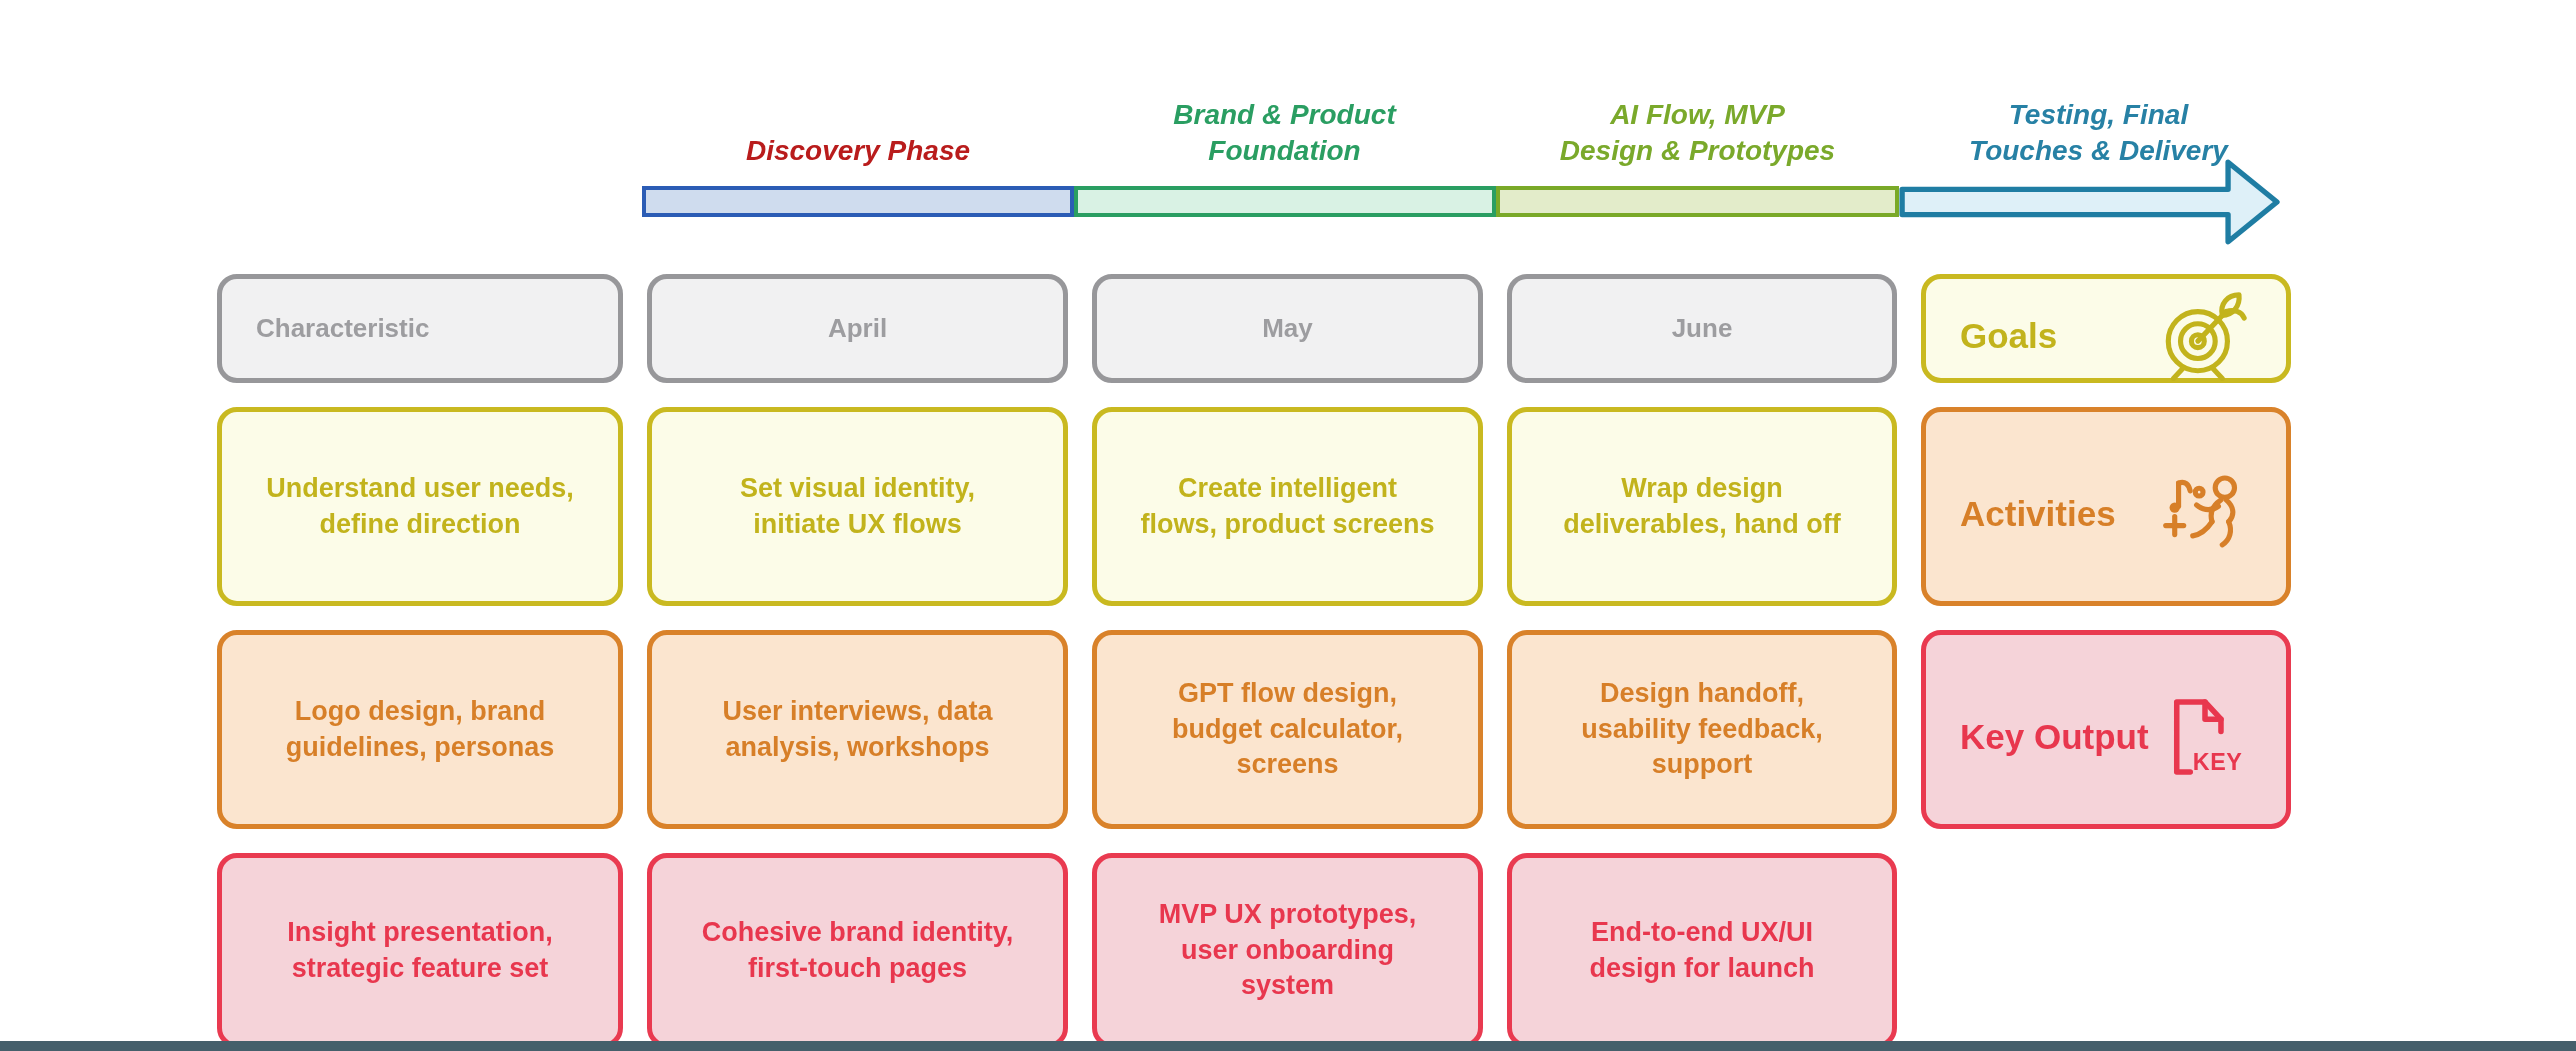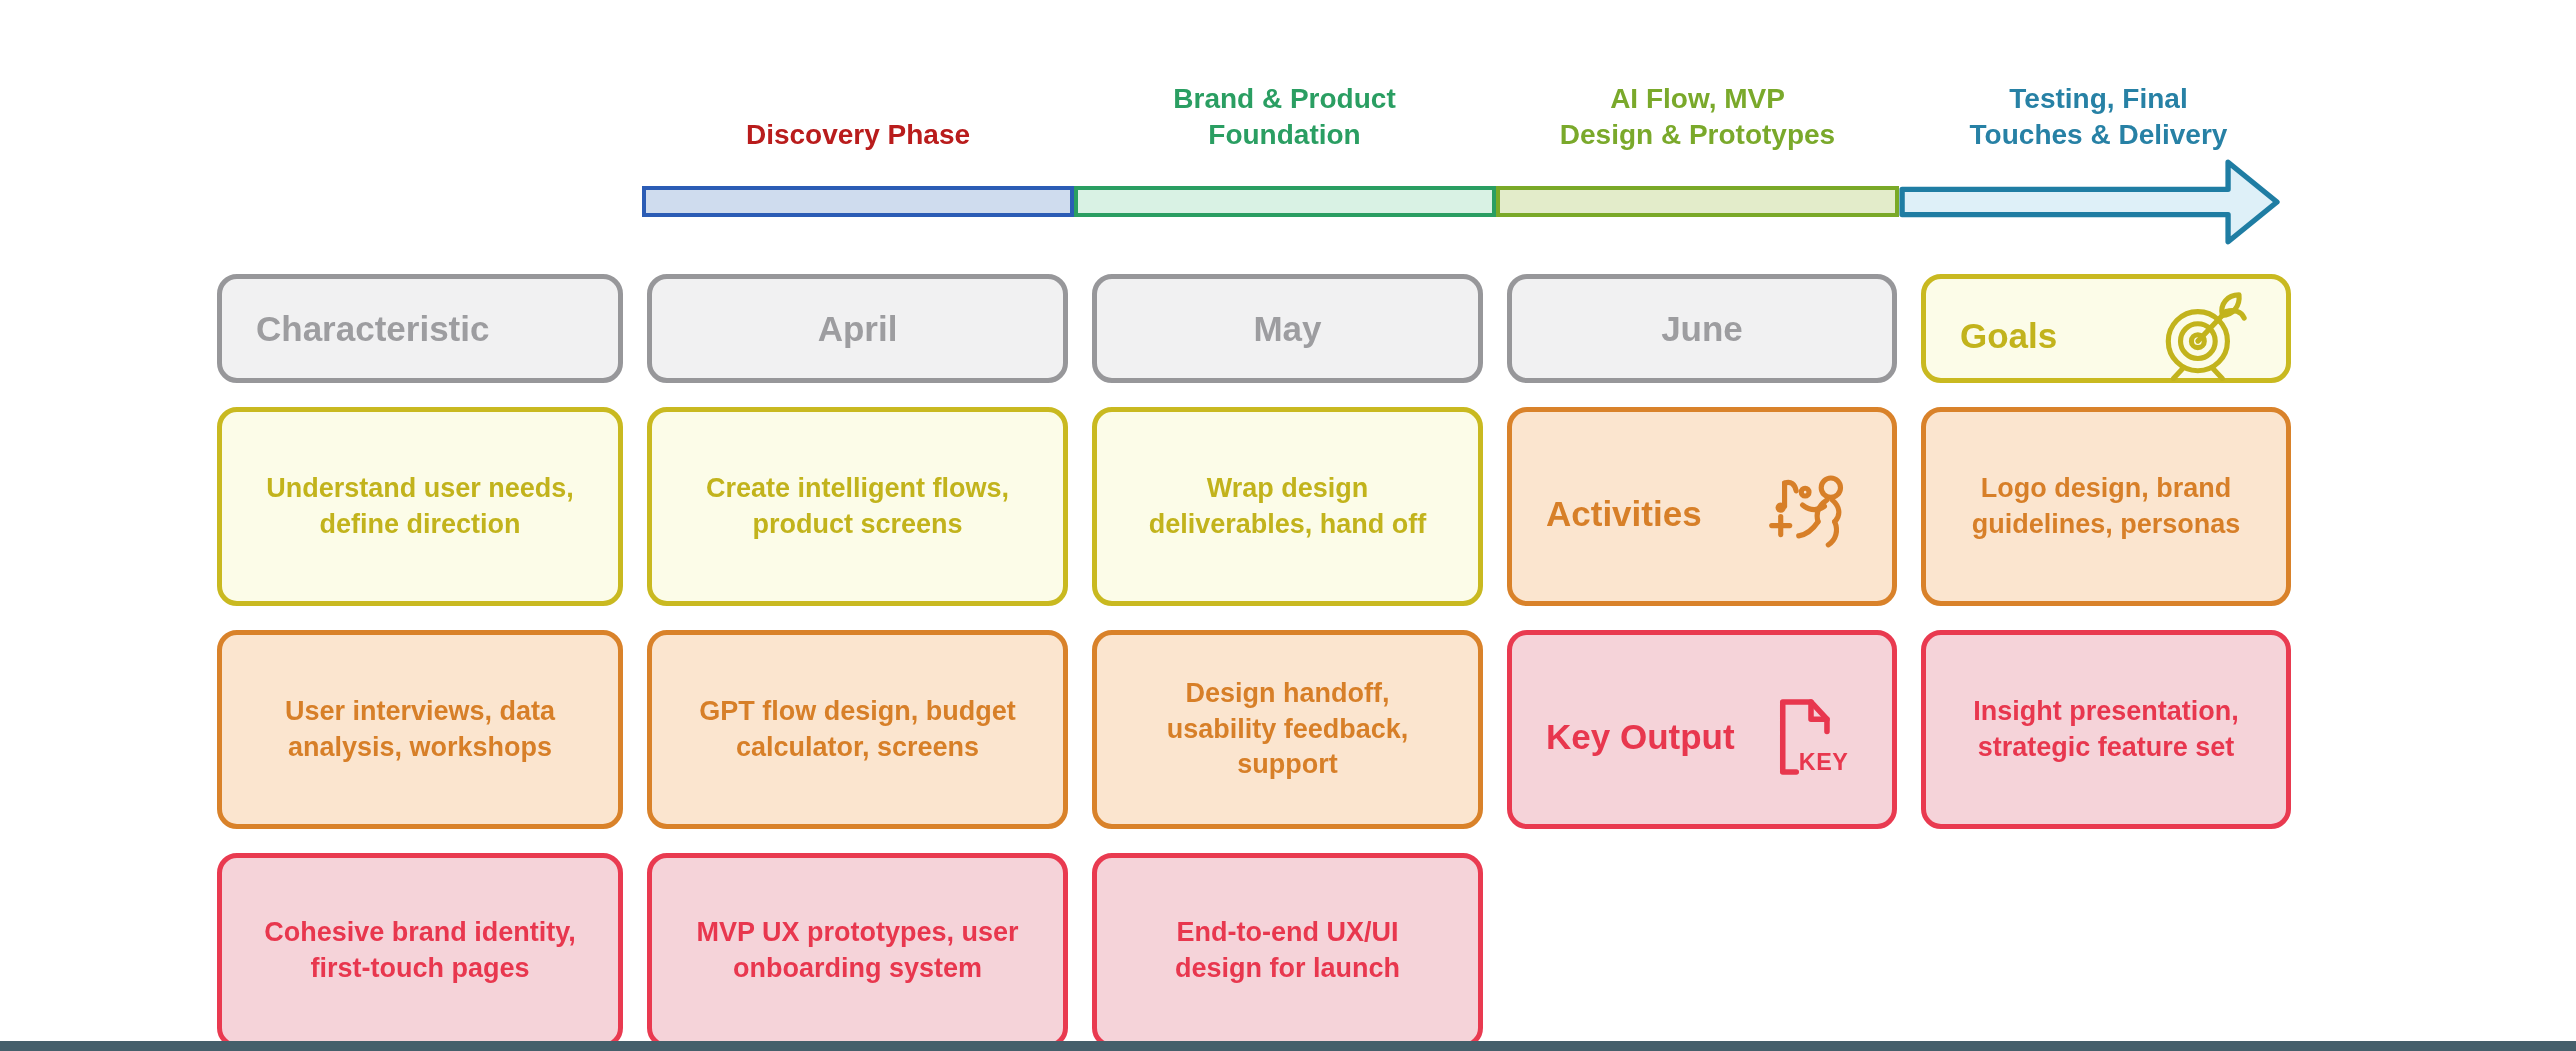--- a/index.html
+++ b/index.html
@@ -4,23 +4,23 @@
 <style>
   html,body{margin:0;padding:0;}
   body{
     width:2576px;height:1051px;position:relative;overflow:hidden;
     background:#ffffff;
     font-family:"Liberation Sans","DejaVu Sans",sans-serif;
   }
   
   .timeline{position:absolute;left:642px;top:69px;width:1664px;height:192px;}
   .phase-label{
-    position:absolute;top:0;height:84px;width:475px;
+    position:absolute;top:16px;height:84px;width:475px;
     display:flex;flex-direction:column;justify-content:flex-end;align-items:center;
-    text-align:center;font-size:28px;font-weight:700;line-height:1.28;
+    text-align:center;font-size:28px;font-weight:700;line-height:1.28;font-style:italic;
   }
   .phase-label span{display:block;}
   .p-blue{color:#b91c1c;}
   .p-green{color:#2a9e62;}
   .p-olive{color:#7aa92b;}
   .p-teal{color:#2781a5;}
   .bar-seg{position:absolute;top:117px;height:31px;box-sizing:border-box;border:4.6px solid;}
   .s-blue{border-color:#2b5cb5;background:#cfdcee;}
   .s-green{border-color:#2a9e62;background:#d9f2e4;}
   .s-olive{border-color:#7aa928;background:#e3ecca;}
@@ -32,21 +32,21 @@
     grid-template-columns:406px 421px 391px 390px 370px;
     grid-template-rows:109px 199px 199px 195px;
     column-gap:24px;row-gap:24px;
   }
   .box{
     border-radius:20px;box-sizing:border-box;
     display:flex;align-items:center;justify-content:center;
   }
   .header-box{
     border:5.4px solid #97979a;background:#f1f1f2;color:#9d9da0;
-    font-size:35px;font-weight:700;
+    font-size:26px;font-weight:700;
   }
   .header-box.first{justify-content:flex-start;padding-left:34px;}
   .label-box{
     border:5.4px solid;font-size:35px;font-weight:700;
     justify-content:space-between;padding:15px 38px 0 34px;
   }
   .cell{
     border:5.4px solid;font-size:27px;font-weight:700;
     text-align:center;padding:0 42px;line-height:1.33;
   }
@@ -116,20 +116,23 @@
       <path d="M84 119 L100 136"></path>
       <path d="M62 78 L106 32"></path>
       <path d="M100 38 C96 20 108 6 126 6 C128 24 116 38 100 38 Z"></path>
       <path d="M106 32 C118 28 130 32 134 42"></path>
     </svg>
   </div>
   <div class="box cell goals">
     <span>Understand user needs, define direction</span>
   </div>
   <div class="box cell goals">
+    <span>Set visual identity, initiate UX flows</span>
+  </div>
+  <div class="box cell goals">
     <span>Create intelligent flows, product screens</span>
   </div>
   <div class="box cell goals">
     <span>Wrap design deliverables, hand off</span>
   </div>
 
   <div class="box label-box activities">
     <span>Activities</span>
     <svg class="icon" width="90" height="90" viewBox="0 0 140 140" fill="none" stroke="#d77f28" stroke-width="8" stroke-linecap="round" stroke-linejoin="round">
       <path d="M32 58 V22"></path>

